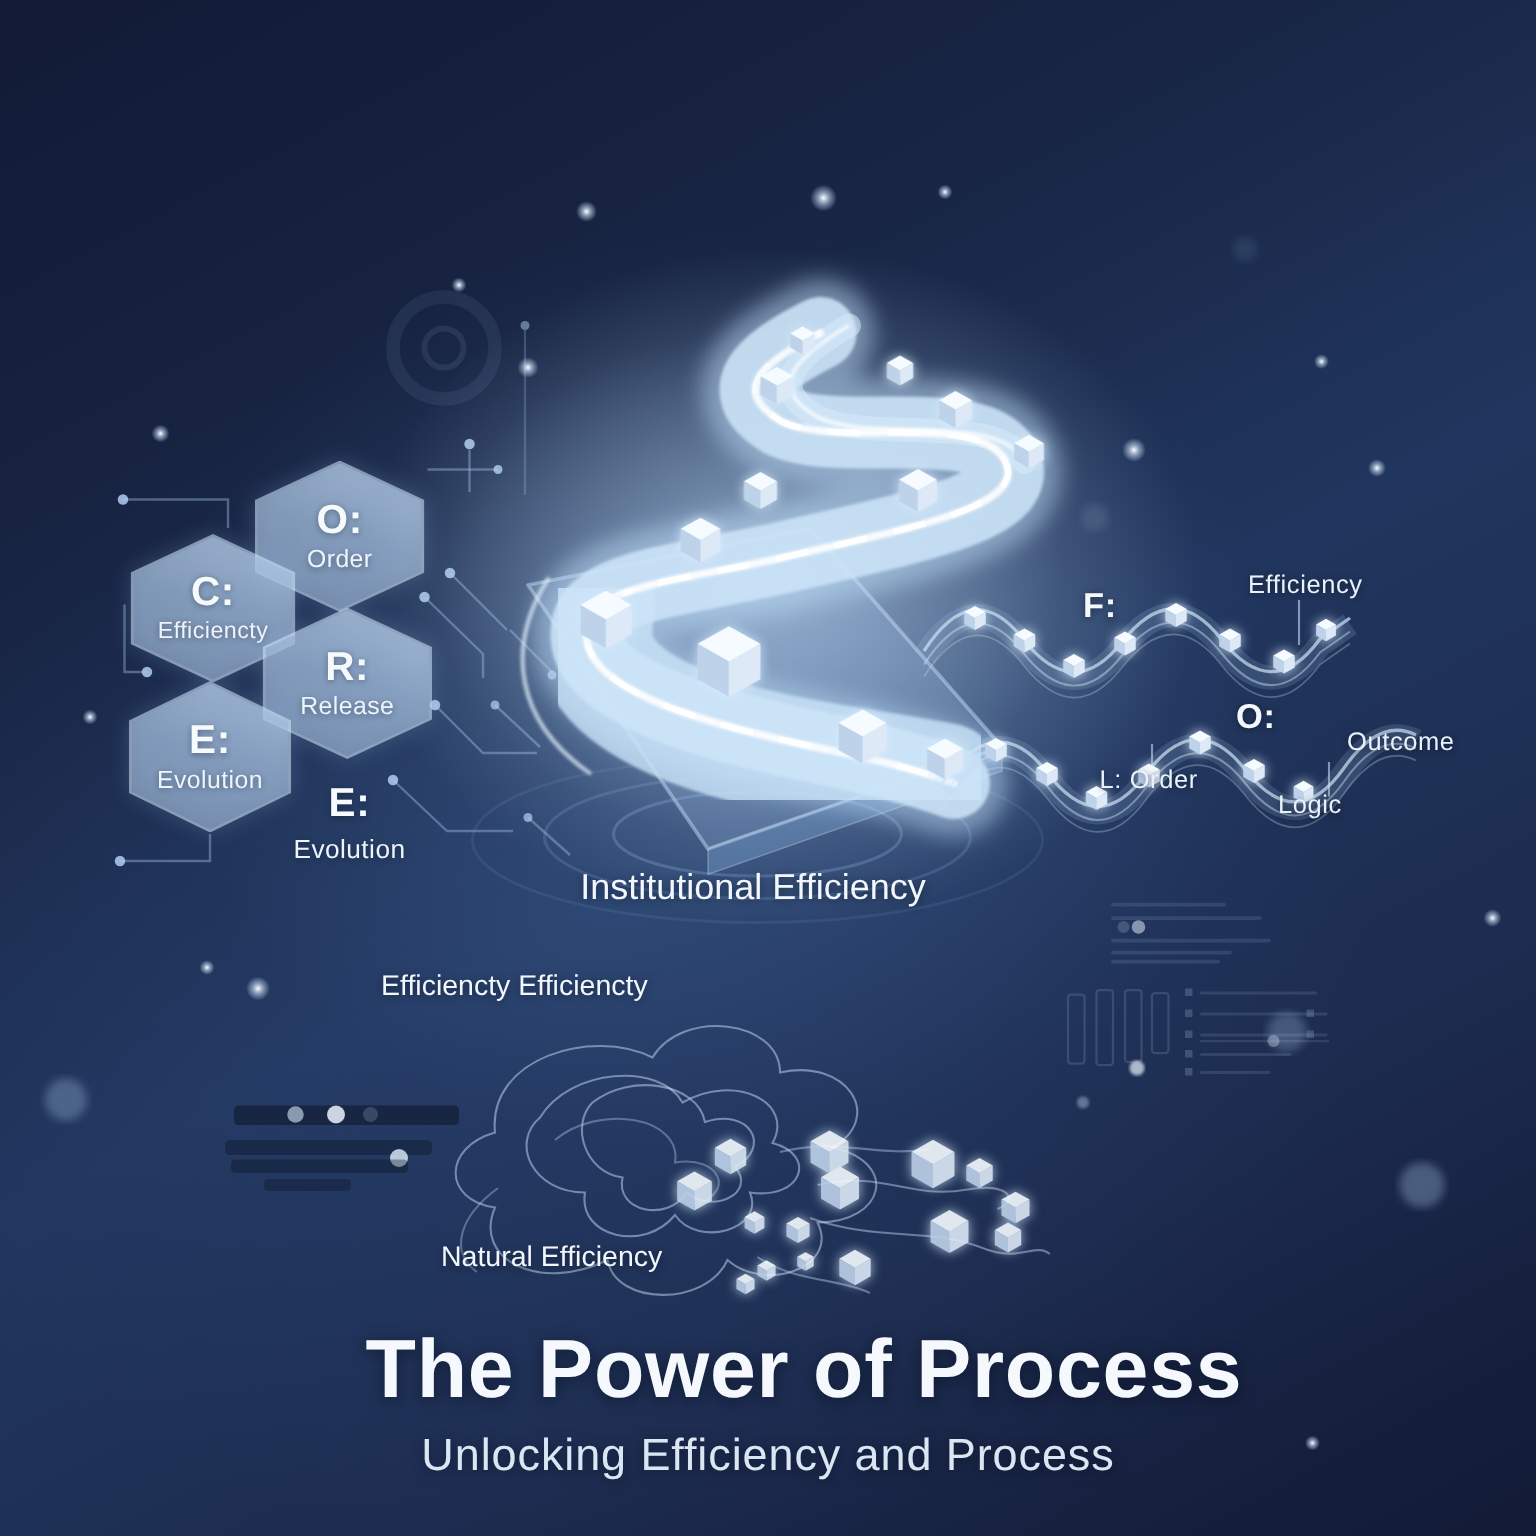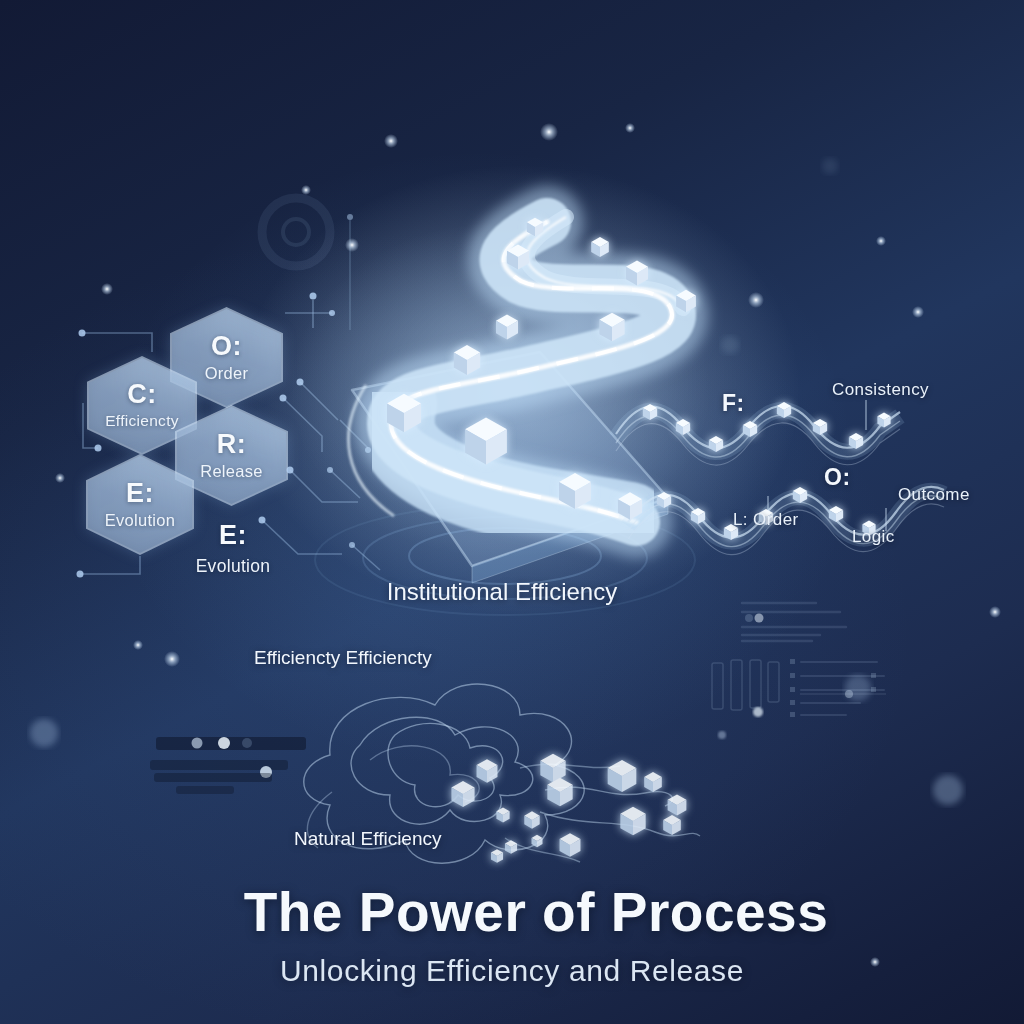--- a/index.html
+++ b/index.html
@@ -306,28 +306,28 @@
       <span class="hex-letter">E:</span>
       <span class="hex-word">Evolution</span>
     </div>
   </div>
   <div class="floating-label" style="left:180px;top:522px;width:106px">
     <span class="hex-letter">E:</span>
     <span class="hex-word">Evolution</span>
   </div>
 
   <div class="flow-initial" style="left:722px;top:390px">F:</div>
-  <div class="flow-word" style="left:832px;top:380px">Consistency</div>
+  <div class="flow-word" style="left:832px;top:380px">Efficiency</div>
   <div class="flow-initial" style="left:824px;top:464px">O:</div>
   <div class="flow-word" style="left:898px;top:485px">Outcome</div>
   <div class="flow-word" style="left:733px;top:510px">L: Order</div>
   <div class="flow-word" style="left:852px;top:527px">Logic</div>
 
   <div class="caption" style="left:312px;top:578px;width:380px;text-align:center;font-size:24px">Institutional Efficiency</div>
   <div class="caption" style="left:254px;top:647px;font-size:19px">Efficiencty Efficiencty</div>
   <div class="caption" style="left:294px;top:828px;font-size:19px">Natural Efficiency</div>
 
   <div class="title-block" style="top:880px">
     <div class="title-main">The Power of Process</div>
-    <div class="title-sub">Unlocking Efficiency and Release</div>
+    <div class="title-sub">Unlocking Efficiency and Process</div>
   </div>
 
 </div>
 
 </body></html>

